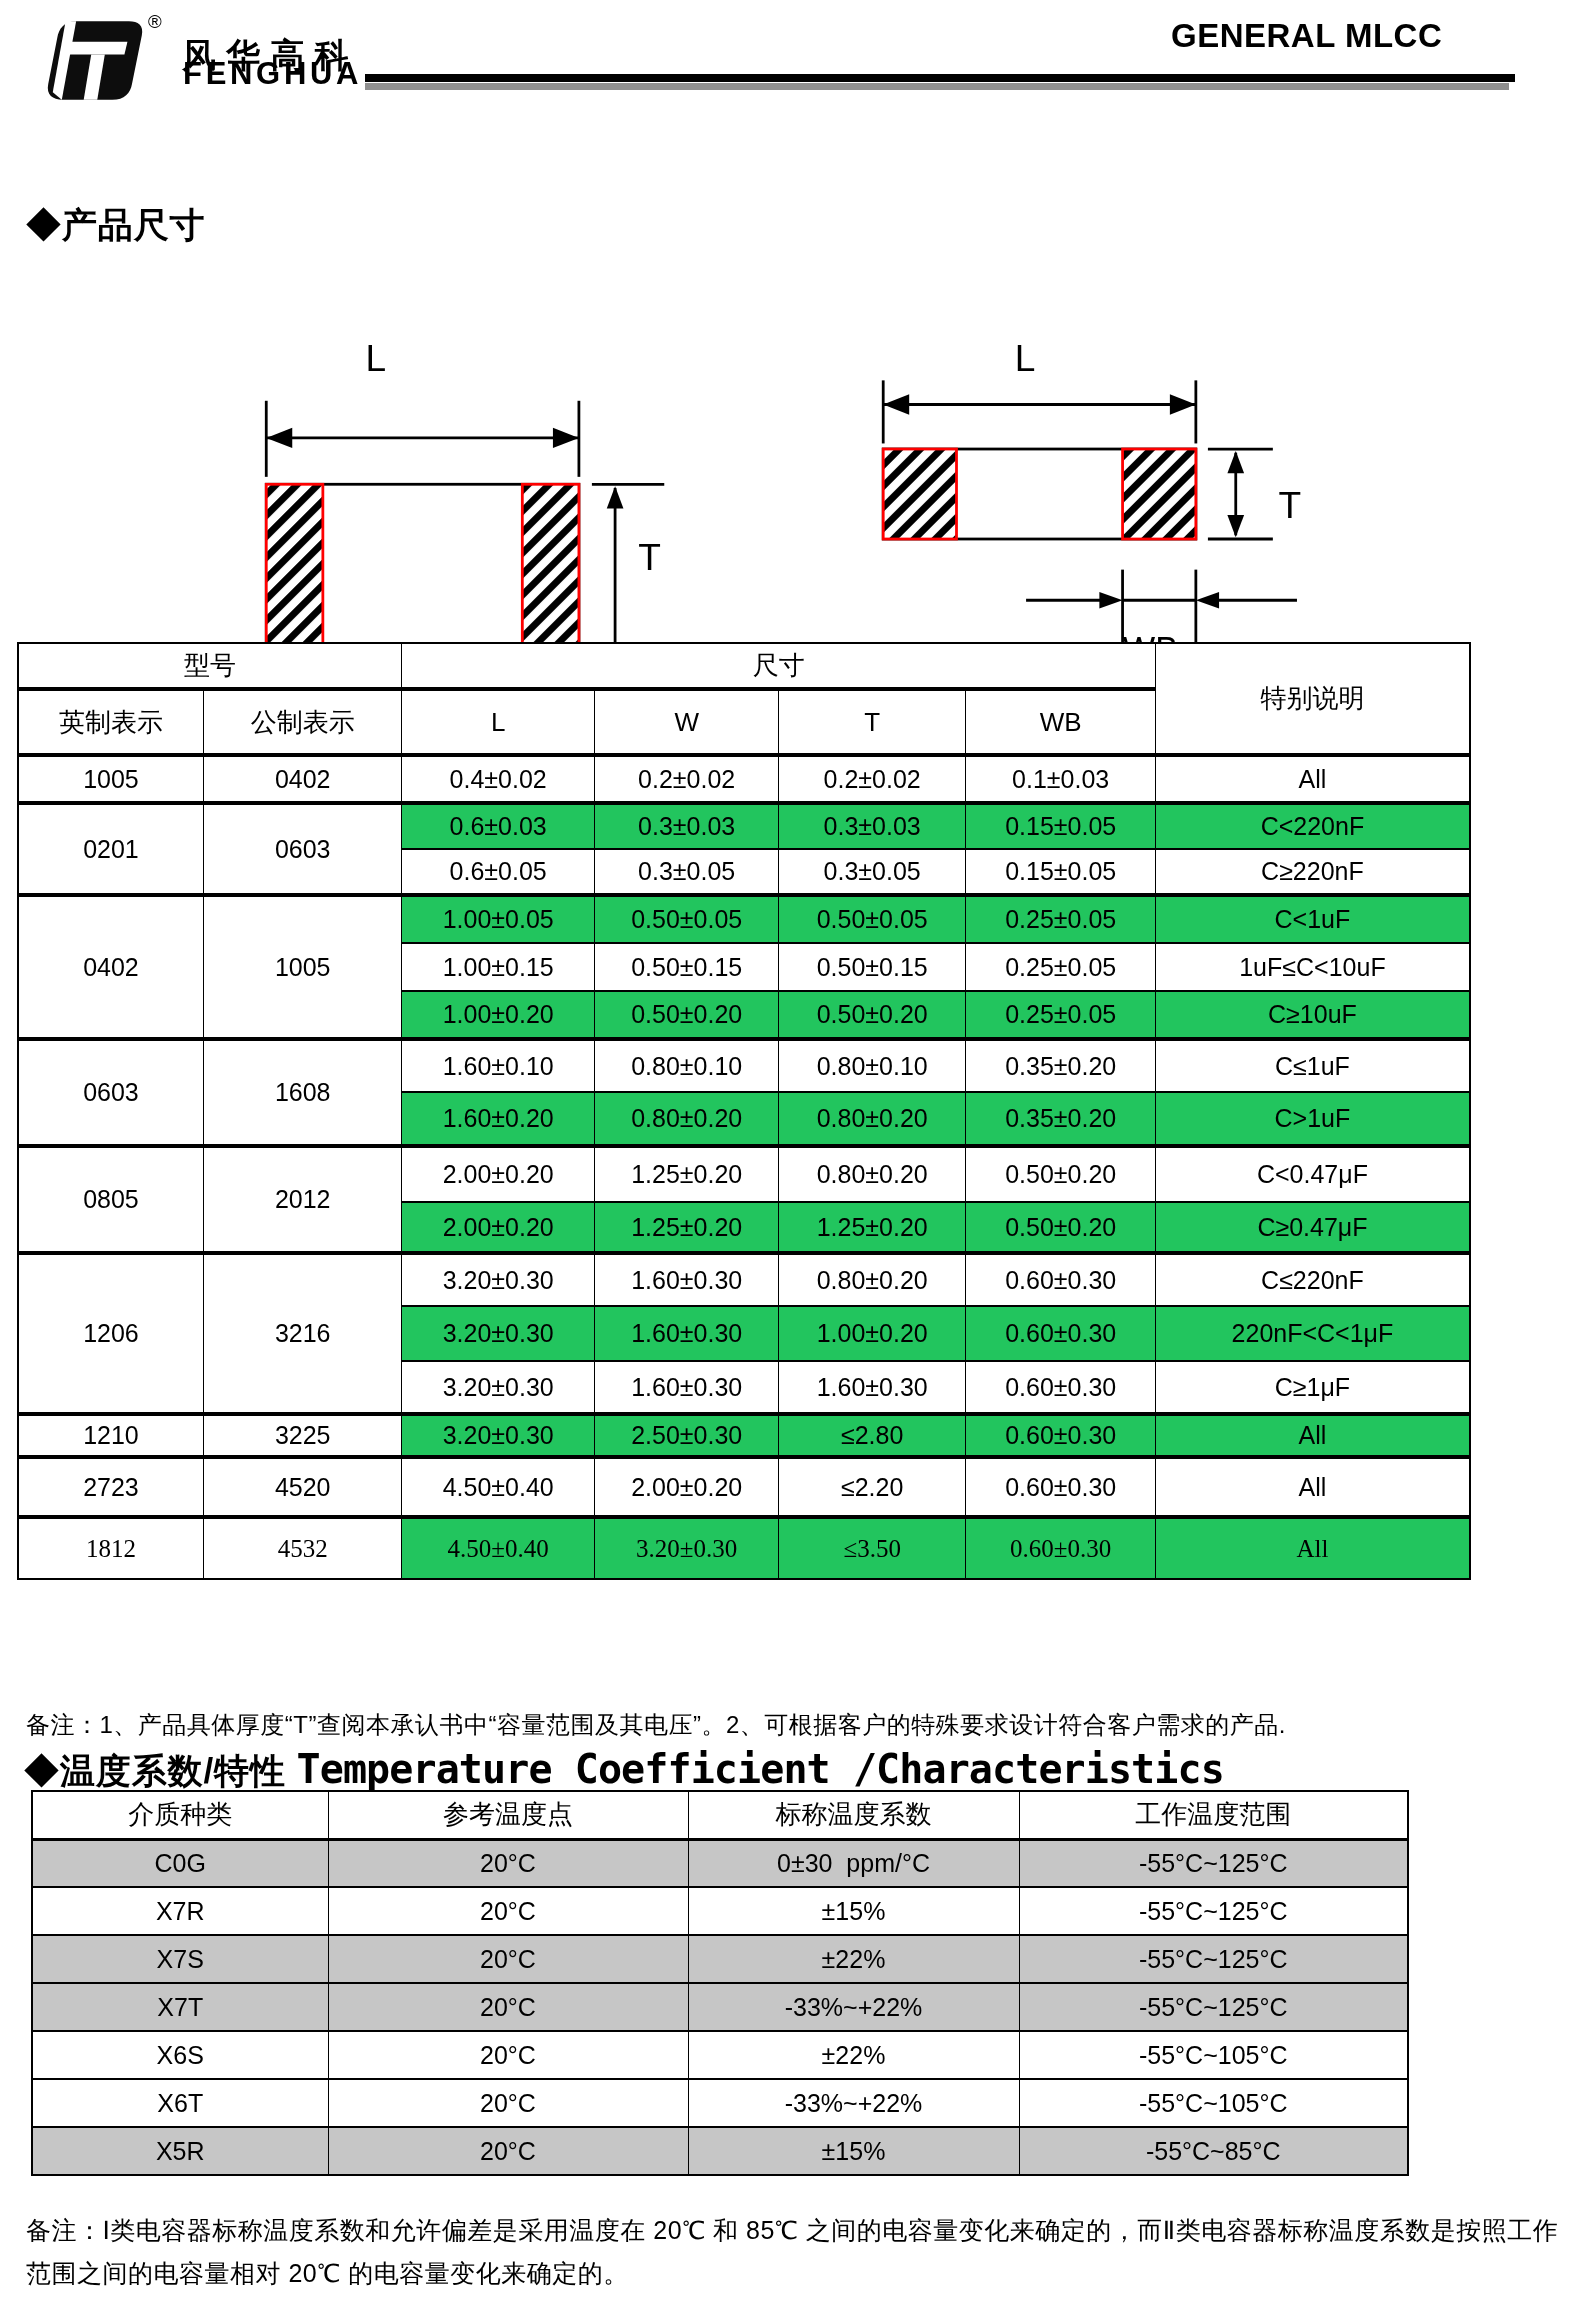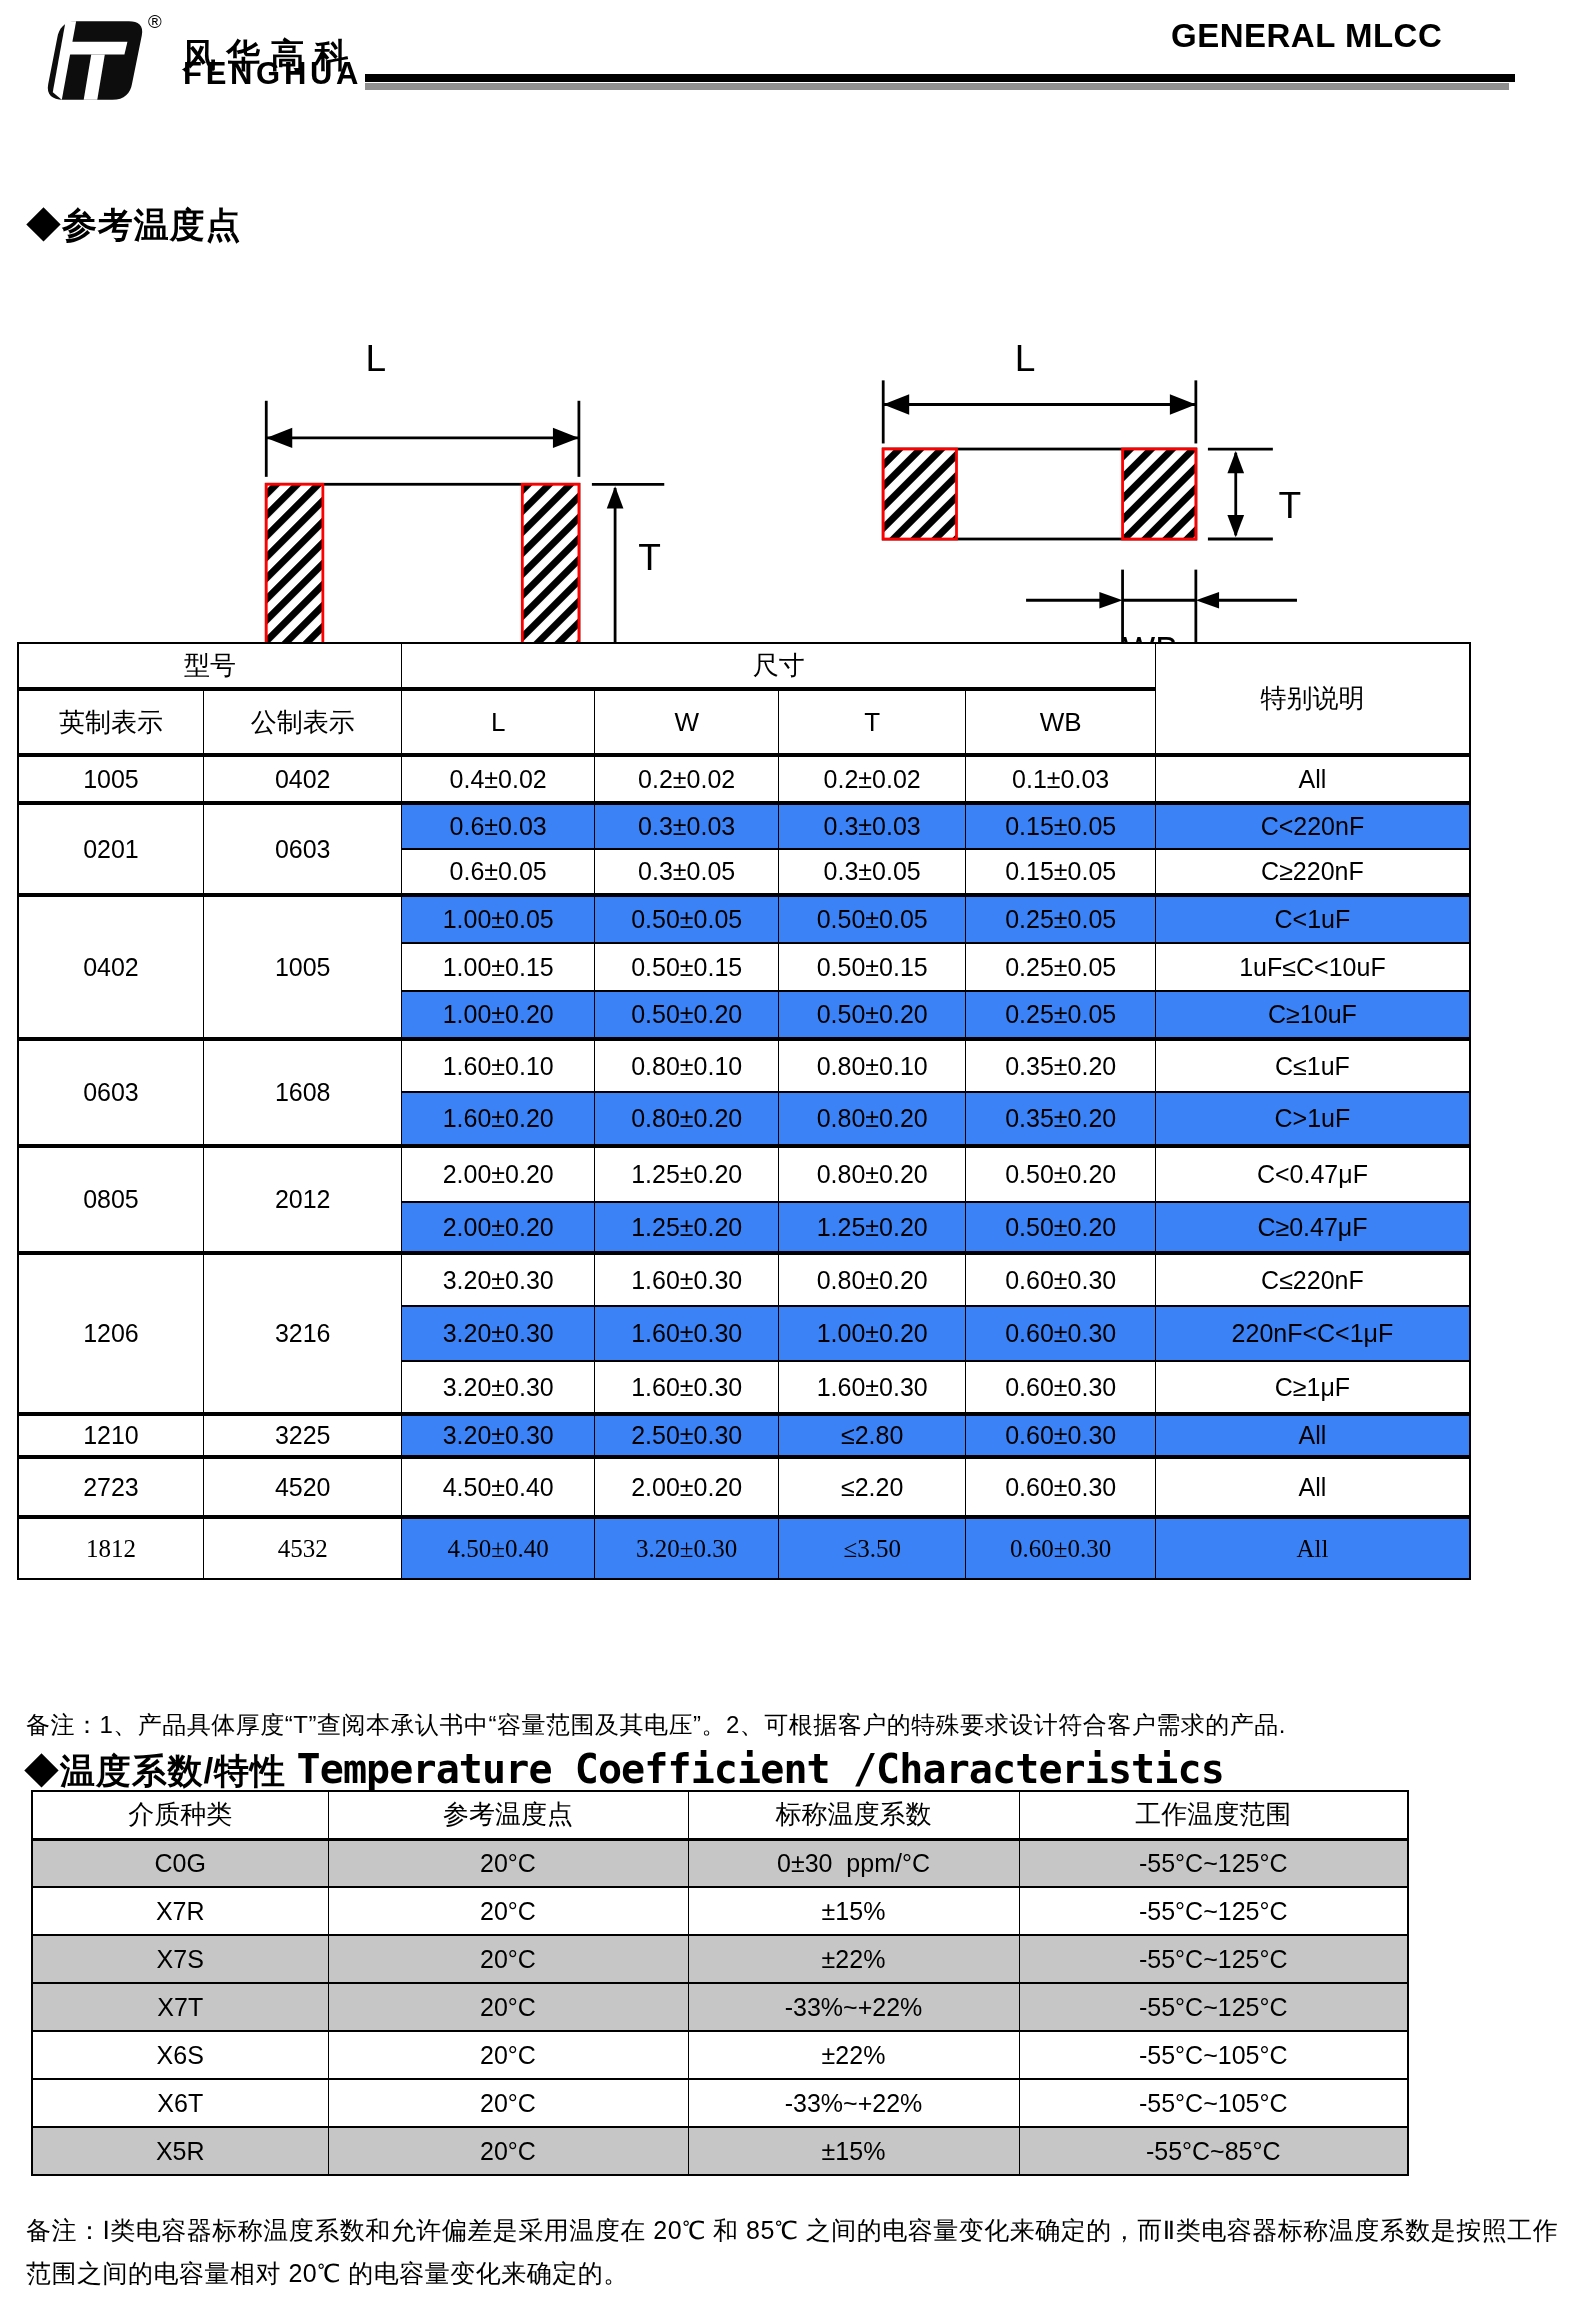--- a/index.html
+++ b/index.html
@@ -41,21 +41,21 @@
   #dim-table tbody tr:nth-child(8) { height:54px; }
   #dim-table tbody tr:nth-child(9) { height:56px; }
   #dim-table tbody tr:nth-child(10){ height:51px; }
   #dim-table tbody tr:nth-child(11){ height:53px; }
   #dim-table tbody tr:nth-child(12){ height:55px; }
   #dim-table tbody tr:nth-child(13){ height:53px; }
   #dim-table tbody tr:nth-child(14){ height:43px; }
   #dim-table tbody tr:nth-child(15){ height:60px; }
   #dim-table tbody tr:nth-child(16){ height:62px;font-family:Liberation Serif, serif; }
   #dim-table tr.gs td { border-top-width:4.6px; }
-  #dim-table td.g { background:#3b82f6; }
+  #dim-table td.g { background:#22c55e; }
 
   #tc-table { left:31px; top:1790px; width:1378px; }
   #tc-table thead th { font-size:26px; border-bottom-width:3.7px; }
   #tc-table tr { height:48px; }
   #tc-table tbody tr.shaded td { background:#c6c6c6; }
 
   .note { font-size:25px; letter-spacing:0.5px; line-height:43px; }
   #note1 { left:26px; top:1703px; width:1540px; font-size:24px; }
   #note2 { left:26px; top:2209px; width:1558px; }
 
@@ -72,21 +72,21 @@
     <path fill="#ffffff" d="M64 47 L82 47 L72 107 L54 107 Z"></path>
     <path fill="#ffffff" d="M30 3 L44 3 L25 107 L13 97 Z"></path>
   </svg>
   <div class="abs reg-mark">®</div>
   <div class="abs brand-cn">风华高科</div>
   <div class="abs brand-en">FENGHUA</div>
   <div class="abs doc-title">GENERAL MLCC</div>
   <div class="abs rule-black"></div>
   <div class="abs rule-gray"></div>
 
-  <div class="abs sec-title" id="section1-title">◆参考温度点</div>
+  <div class="abs sec-title" id="section1-title">◆产品尺寸</div>
 
   <svg class="abs" style="left:0; top:306px;" width="1592" height="492" viewBox="0 330 1716 530">
     <defs>
       <pattern id="hatch" width="16" height="16" patternUnits="userSpaceOnUse" patternTransform="rotate(45)">
         <rect width="16" height="16" fill="#ffffff"></rect>
         <rect width="7.5" height="16" fill="#000000"></rect>
       </pattern>
     </defs>
 
     <g>

